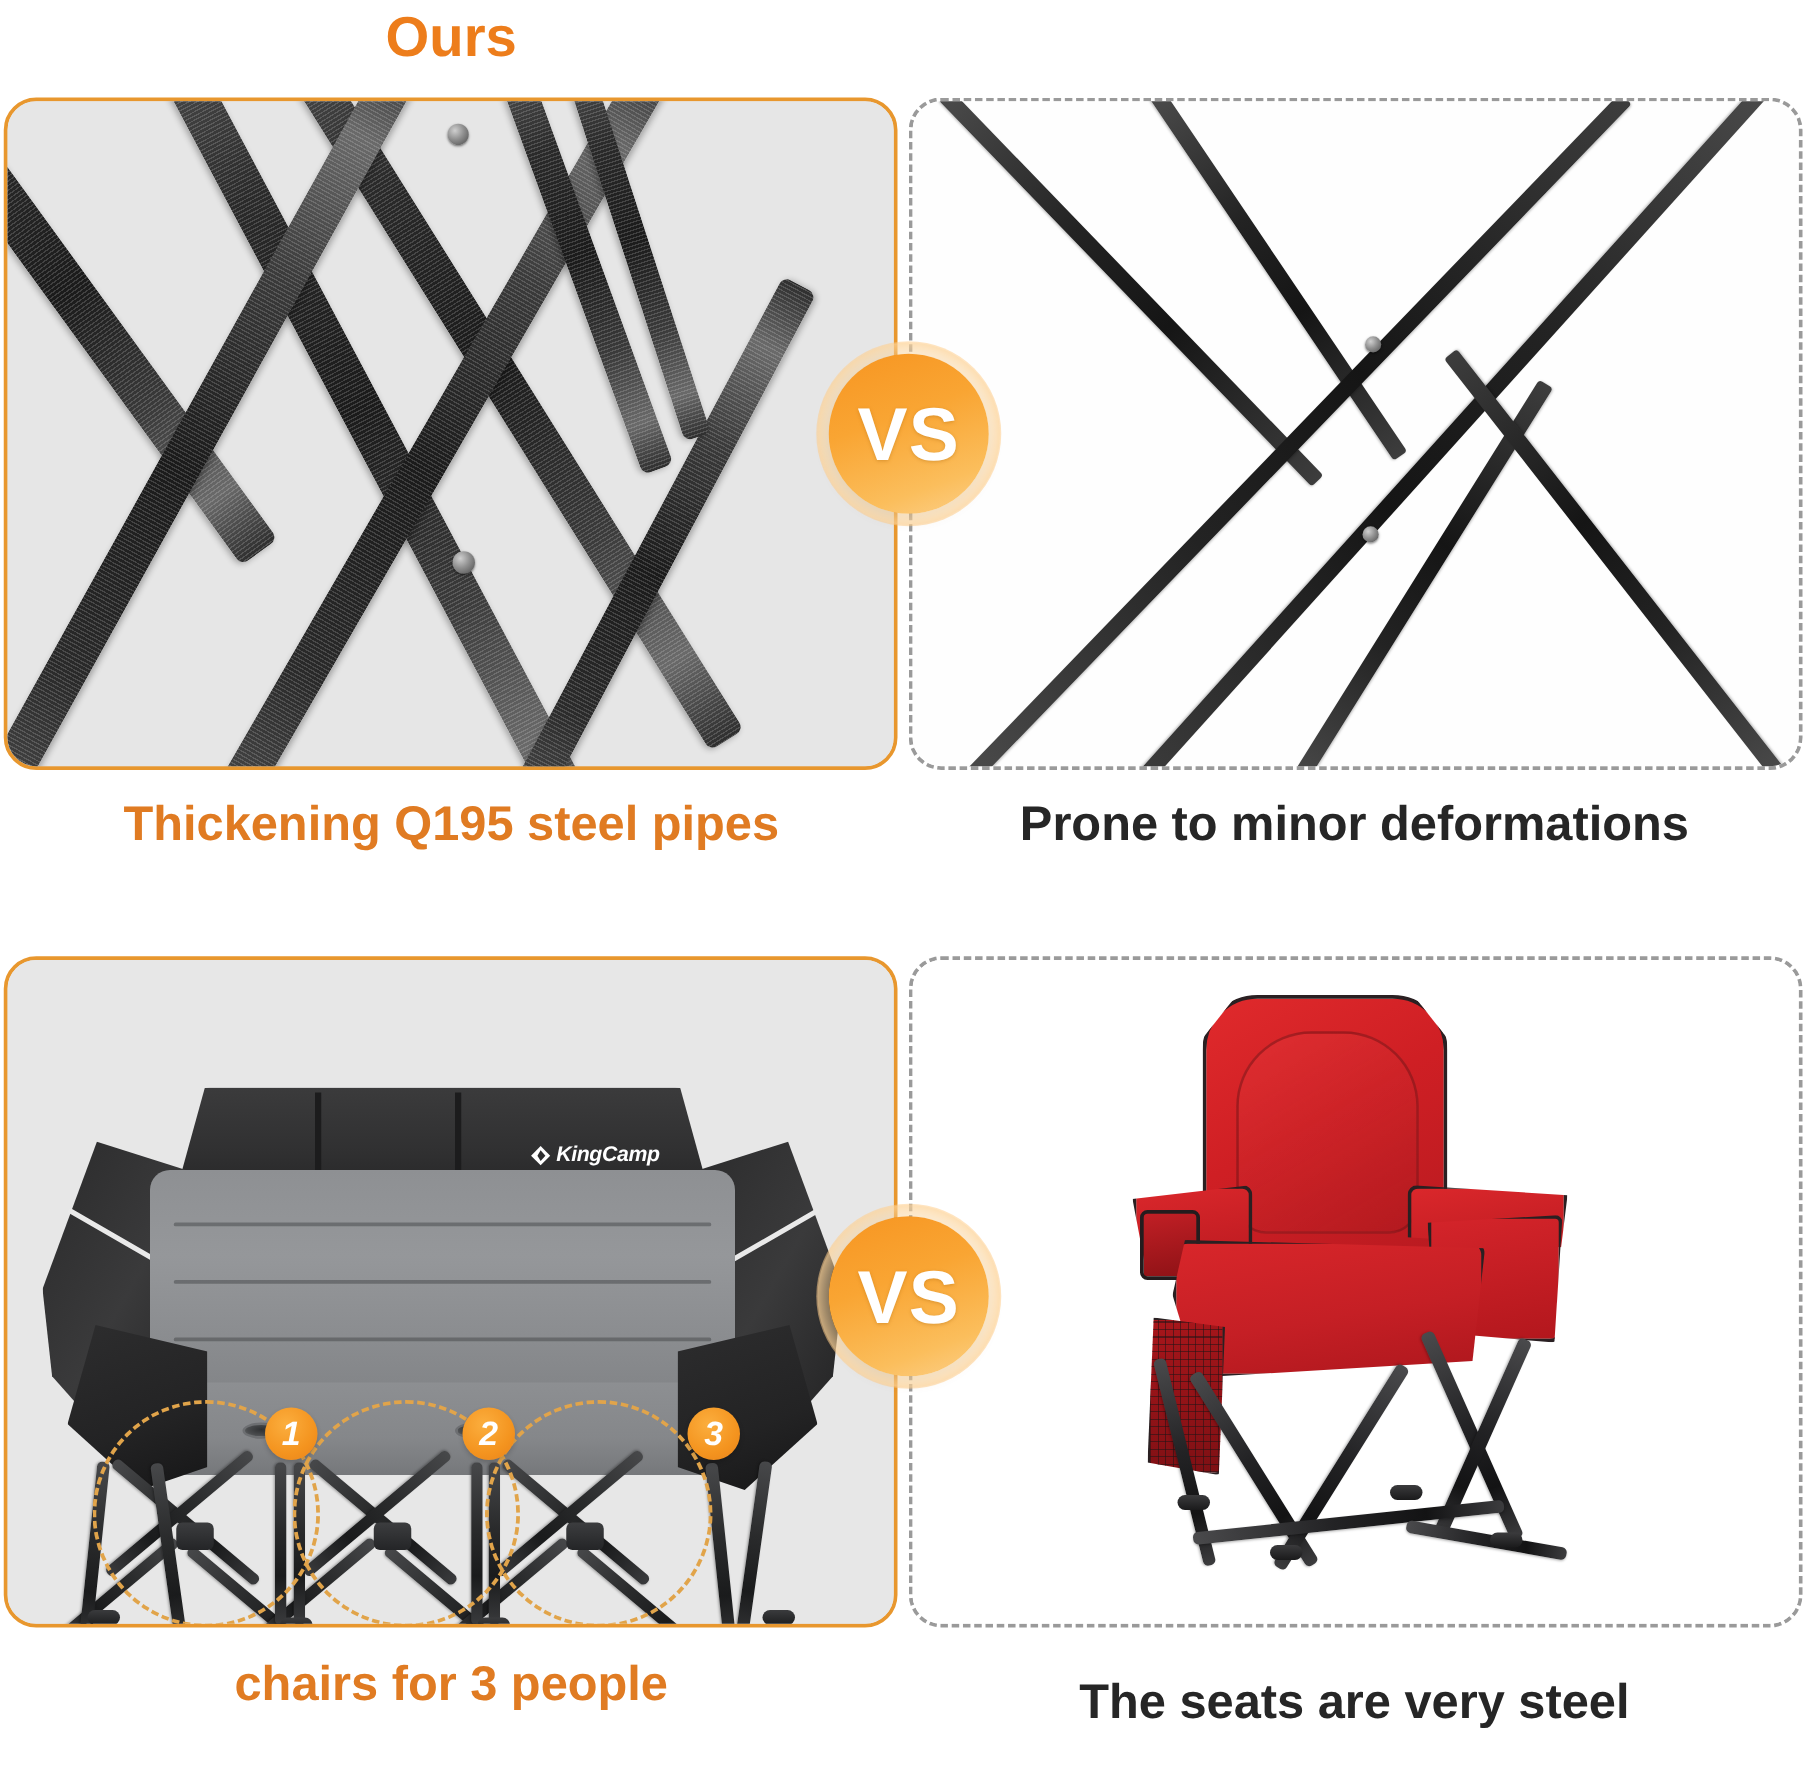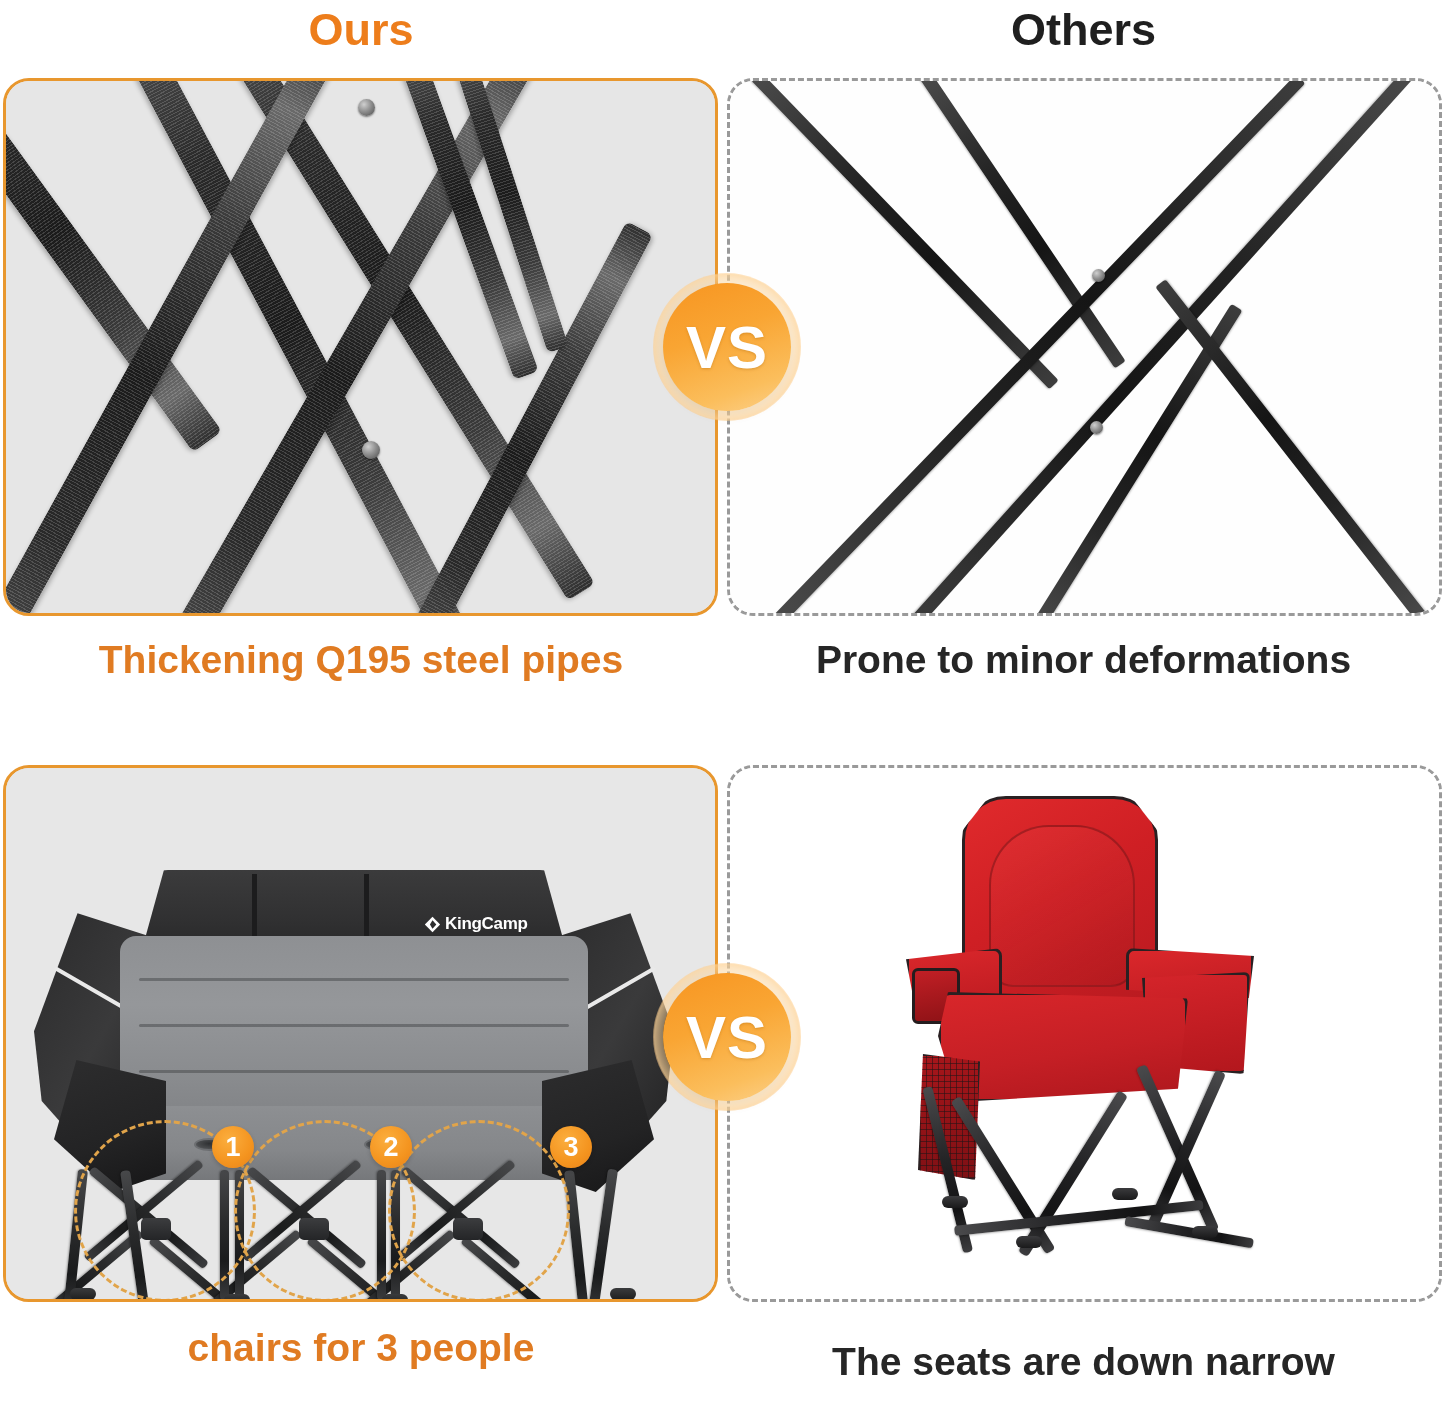--- a/index.html
+++ b/index.html
@@ -92,21 +92,21 @@
   
   .photo-thin { position: absolute; inset: 0; background: #fefefe; }
   .thin-pipe {
     position: absolute; border-radius: 3px;
     background: linear-gradient(90deg, #4b4b4b 0%, #232323 35%, #151515 60%, #3d3d3d 100%);
     box-shadow: 0 1px 2px rgba(0,0,0,0.25);
   }
 
   
   .photo-sofa { position: absolute; inset: 0; background: #e7e7e7; }
-  .sofa { position: absolute; left: 28px; top: 102px; width: 640px; height: 420px; }
+  .sofa { position: absolute; left: 28px; top: 102px; width: 640px; height: 420px; font-style: italic; }
 
   .sofa-backtop {
     position: absolute; left: 104px; top: 0px; width: 432px; height: 94px;
     background: linear-gradient(180deg, #3b3b3c 0%, #303031 55%, #242425 100%);
     border-radius: 30px 30px 6px 6px;
     clip-path: polygon(6% 0%, 94% 0%, 100% 100%, 0% 100%);
   }
   .seam { position: absolute; width: 5px; background: #1c1c1d; }
 
   .sofa-side-l, .sofa-side-r {
@@ -233,21 +233,20 @@
     position: absolute; width: 26px; height: 12px; border-radius: 7px;
     background: linear-gradient(180deg, #3b3b3d 0%, #1a1a1b 100%); z-index: 6;
   }
 </style>
 </head>
 <body>
 
 <div class="page">
 
   <div class="col-header ours">Ours</div>
-  <div class="col-header others">Others</div>
 
   <div class="panel panel-ours" id="panel-top-left">
     <div class="panel-inner photo-thick">
       <div class="thick-pipe" style="left:-60px; top:-30px; width:470px; height:36px; transform:rotate(54deg); transform-origin:left top;"></div>
       <div class="thick-pipe" style="left:150px; top:-40px; width:700px; height:34px; transform:rotate(62deg); transform-origin:left top;"></div>
       <div class="thick-pipe" style="left:250px; top:-40px; width:640px; height:32px; transform:rotate(58deg); transform-origin:left top;"></div>
       <div class="thick-pipe" style="left:-30px; top:560px; width:700px; height:34px; transform:rotate(-61deg); transform-origin:left top;"></div>
       <div class="thick-pipe" style="left:160px; top:560px; width:700px; height:33px; transform:rotate(-60deg); transform-origin:left top;"></div>
       <div class="thick-pipe" style="left:400px; top:555px; width:470px; height:30px; transform:rotate(-62deg); transform-origin:left top;"></div>
       <div class="thick-pipe" style="left:420px; top:-20px; width:330px; height:26px; transform:rotate(70deg); transform-origin:left top;"></div>
@@ -393,15 +392,15 @@
 
   <div class="vs-badge" id="vs-bot">
     <div class="vs-core">
       <span>VS</span>
     </div>
   </div>
 
   <div class="caption ours" id="cap-bot-left">
     <div>chairs for 3 people</div>
   </div>
-  <div class="caption others" id="cap-bot-right">The seats are down narrow</div>
+  <div class="caption others" id="cap-bot-right">The seats are very steel</div>
 
 </div>
 
 </body></html>

